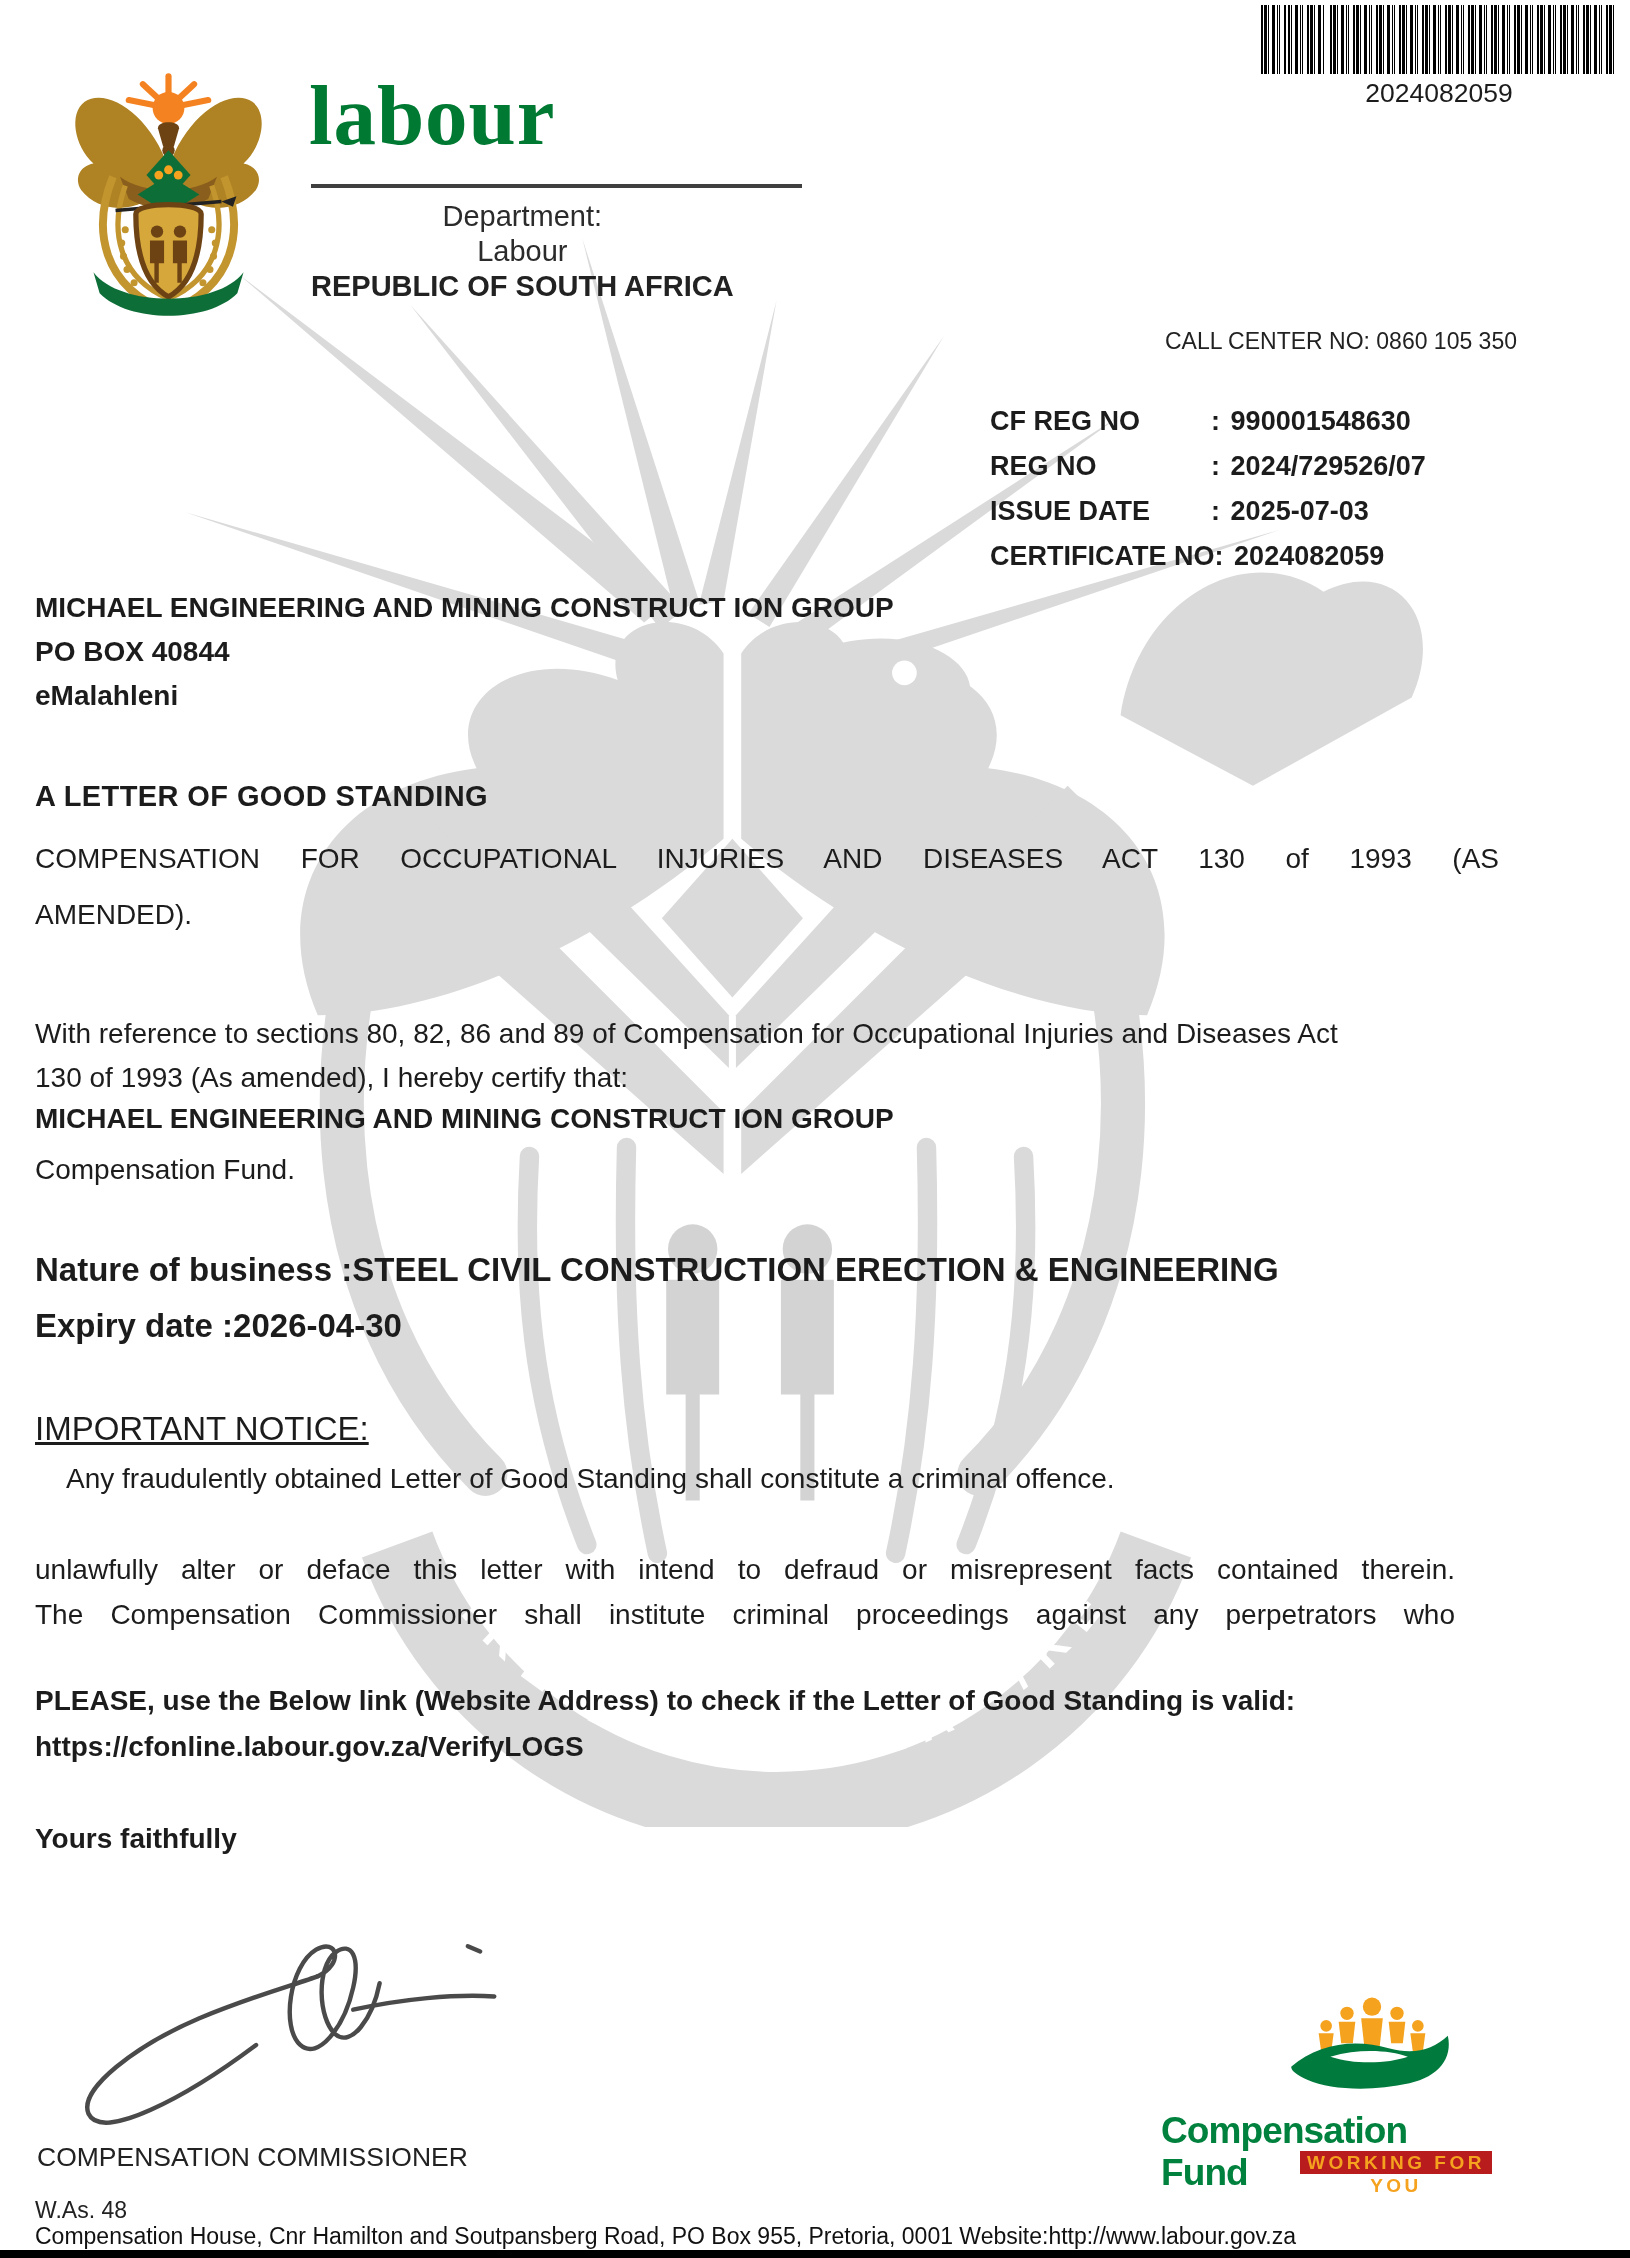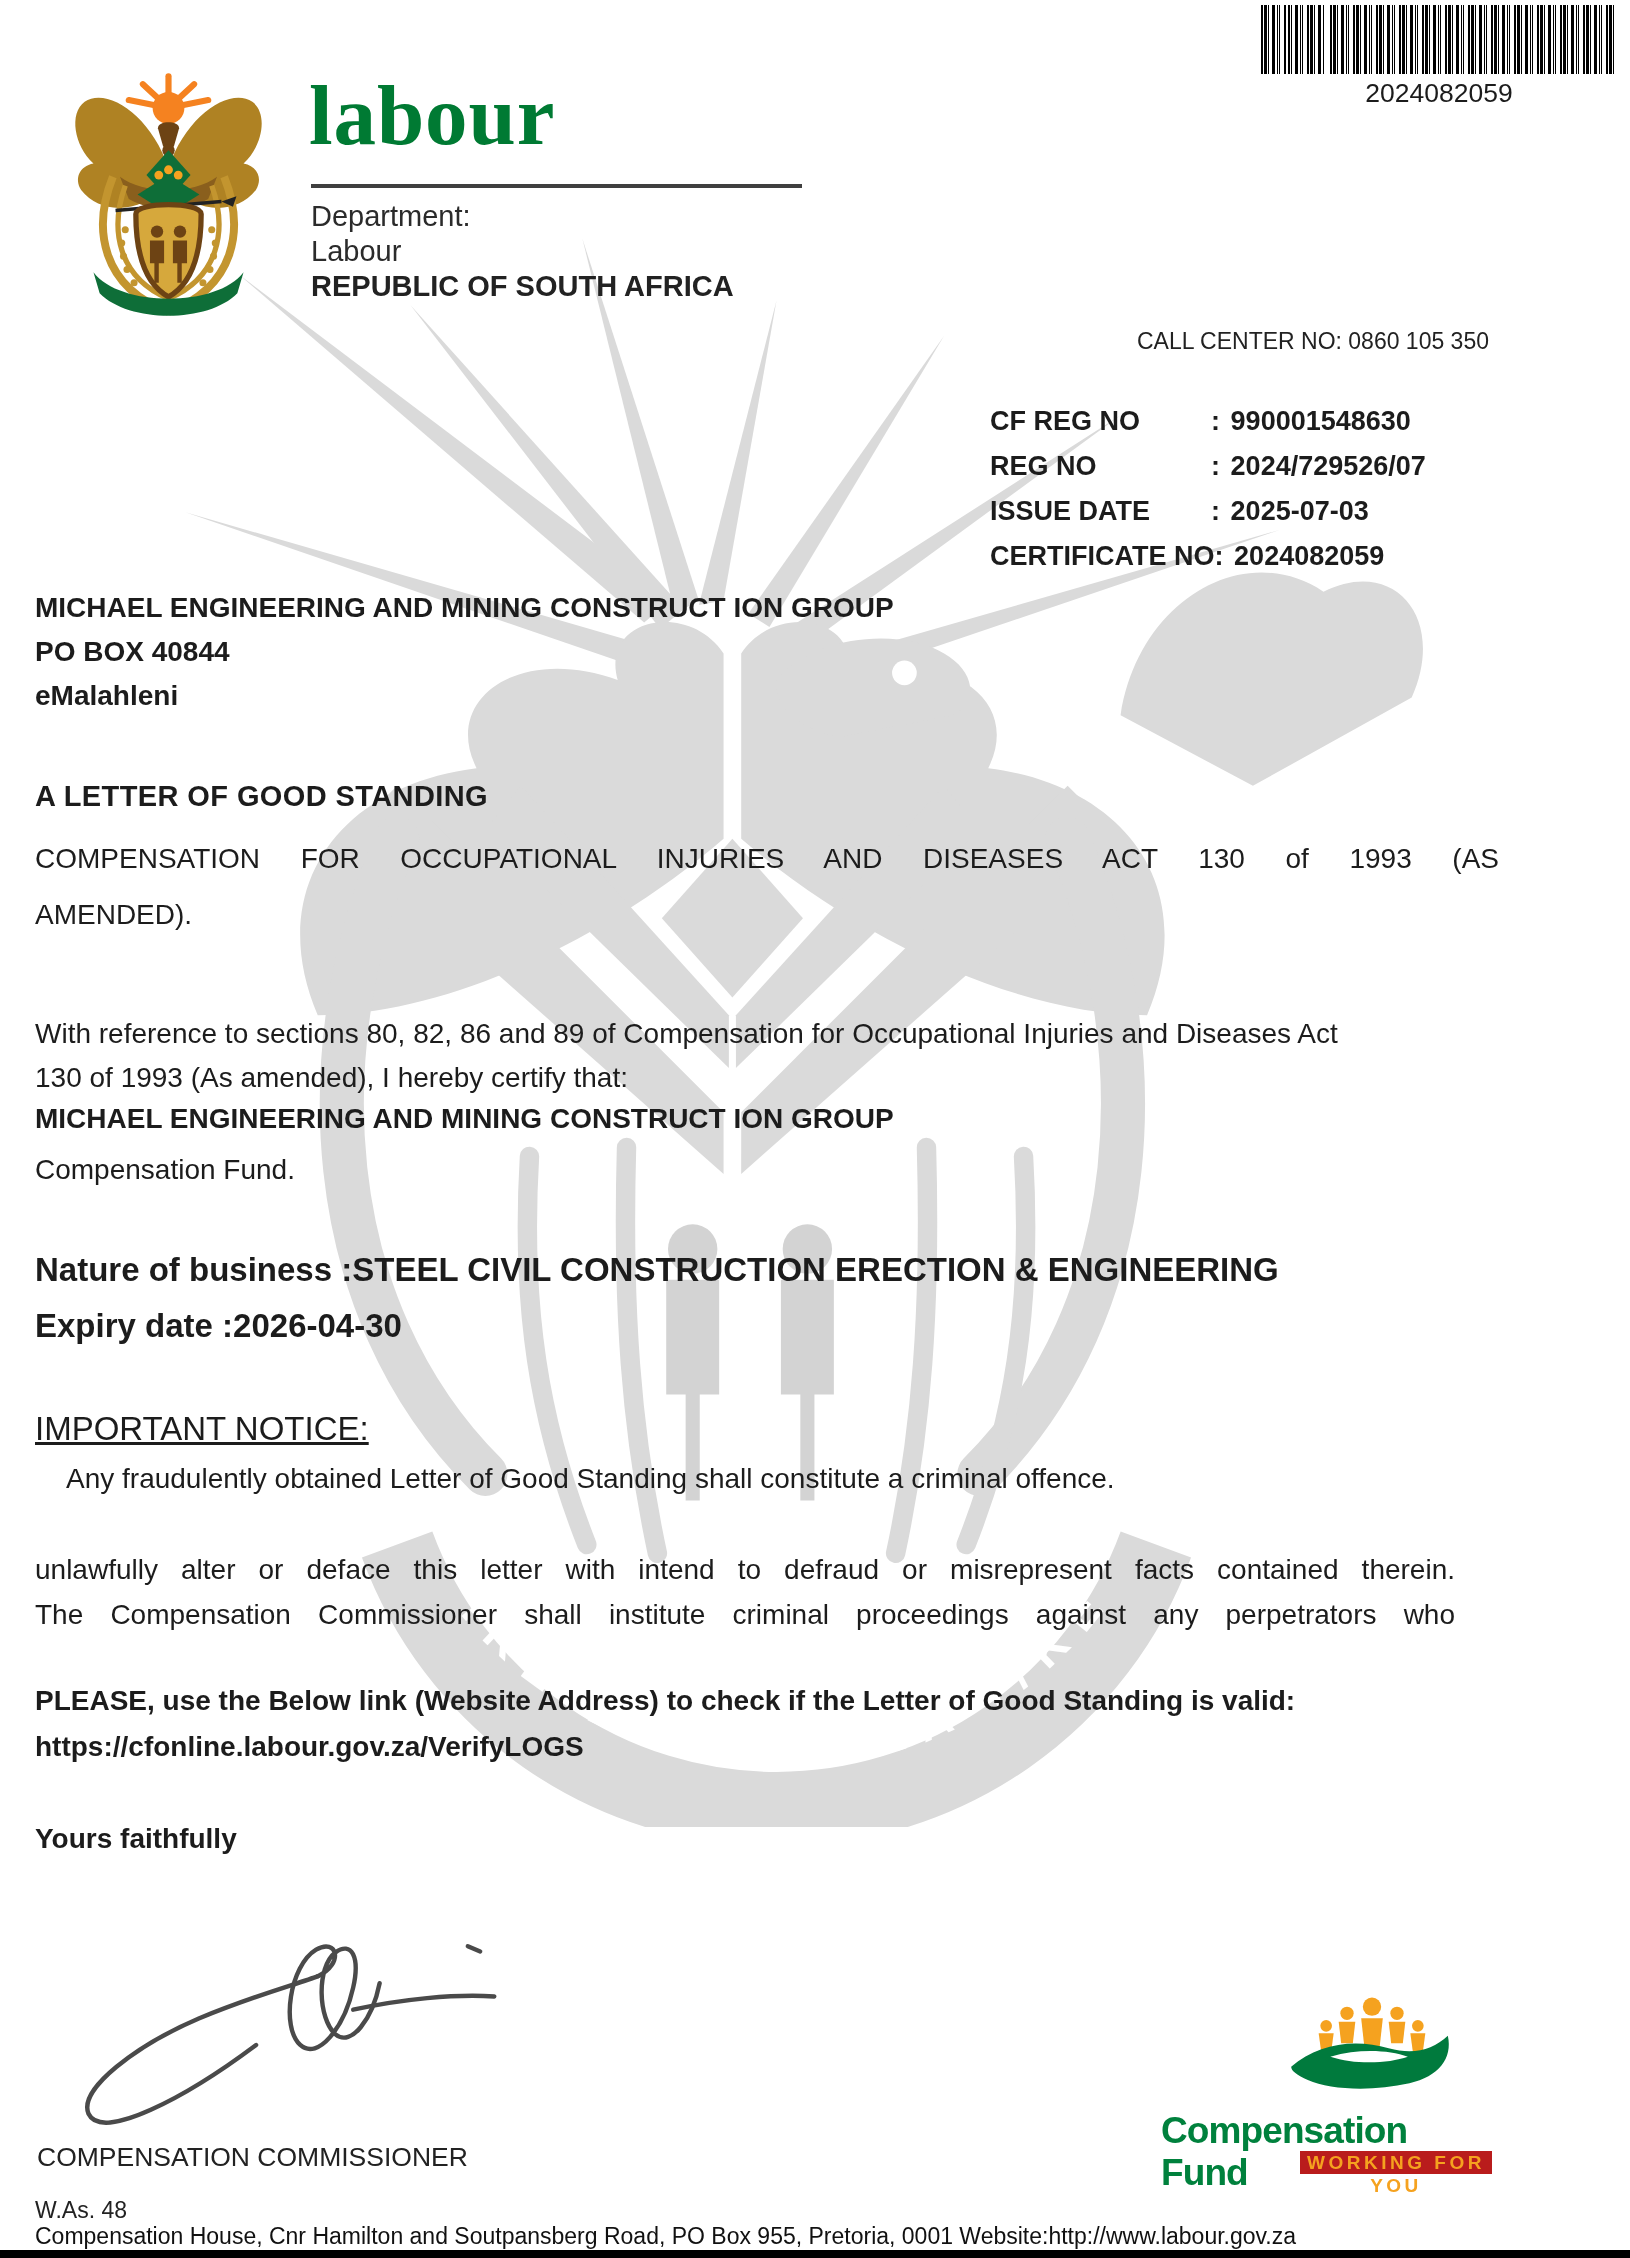--- a/index.html
+++ b/index.html
@@ -7,28 +7,28 @@
     position:relative;width:1630px;height:2258px;background:#fff;overflow:hidden;
     font-family:"Liberation Sans","DejaVu Sans",sans-serif;color:#1c1c1c;
   }
   
   .watermark{position:absolute;left:106px;top:221px;width:1341px;height:1606px;}
   
   .coat{position:absolute;left:67px;top:62px;width:203px;height:265px;}
   .brand{position:absolute;left:309px;top:71px;font-family:"Liberation Serif","DejaVu Serif",serif;
          font-weight:bold;font-size:85px;line-height:88px;color:#007A33;letter-spacing:0.9px;}
   .brand-rule{position:absolute;left:311px;top:184px;width:491px;height:4.4px;background:#3f3f3f;}
-  .dept{position:absolute;left:311px;top:199px;font-size:29px;line-height:35px;color:#2b2b2b;}
+  .dept{position:absolute;left:311px;top:199px;font-size:29px;line-height:35px;color:#2b2b2b;text-align:center;}
   .dept .country{font-weight:bold;color:#222;}
   .barcode{position:absolute;left:1261px;top:5.3px;width:356px;height:69px;
     background:repeating-linear-gradient(90deg,#000 0 1.8px,#fff 1.8px 3.5px,#000 3.5px 6.2px,#fff 6.2px 7px,
       #000 7px 8px,#fff 8px 10.6px,#000 10.6px 14px,#fff 14px 16px,#000 16px 17px,#fff 17px 18.5px,
       #000 18.5px 19.4px,#fff 19.4px 23px);}
   .barcode-number{position:absolute;left:1261px;top:78px;width:356px;text-align:center;font-size:26.5px;}
-  .callcenter{position:absolute;left:0;top:328px;width:1489px;text-align:right;font-size:23px;color:#222;}
+  .callcenter{position:absolute;left:0;top:328px;width:1489px;text-align:right;font-size:23px;color:#222;padding-left:28px;}
   .regblock{position:absolute;left:990px;top:399px;font-size:27px;font-weight:bold;line-height:45px;white-space:nowrap;}
   .reg-label{display:inline-block;min-width:221px;}
   .reg-sep{margin-right:10.6px;}
   
   .addr{position:absolute;left:35px;top:586px;font-size:28px;font-weight:bold;line-height:44px;}
   .title{position:absolute;left:35px;top:780px;font-size:29px;font-weight:bold;letter-spacing:0.4px;}
   .act{position:absolute;left:35px;top:831px;width:1464px;font-size:28px;font-weight:normal;line-height:56px;}
   .intro{position:absolute;left:35px;top:1012px;width:1457px;font-size:28px;line-height:44px;}
   .company{position:absolute;left:35px;top:1103px;font-size:28px;font-weight:bold;}
   .compliance{position:absolute;left:35px;top:1148px;width:1412px;font-size:28px;line-height:44px;}

